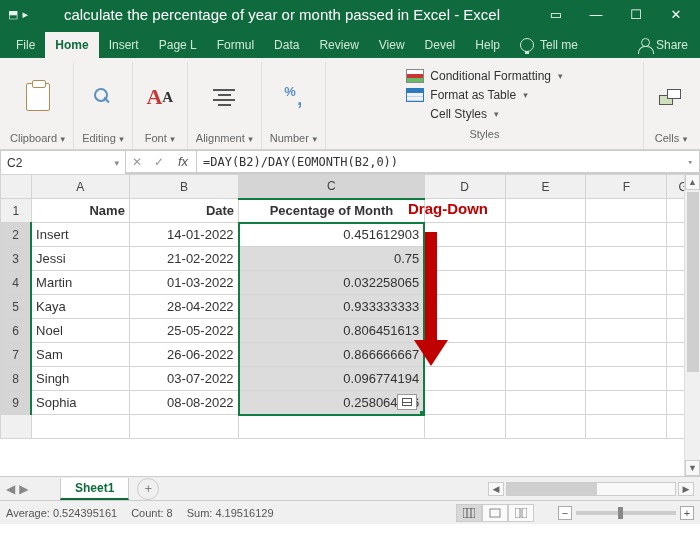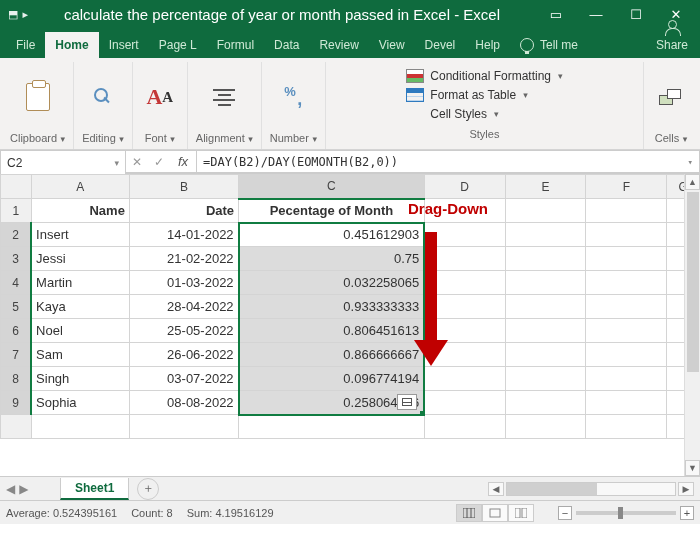--- a/index.html
+++ b/index.html
@@ -31,21 +31,21 @@
   }
   
   .menubar {
     background:#0f6b3e; color:#cfe9d6; height:30px; display:flex; align-items:flex-end; font-size:12px;
     padding-left:6px;
   }
   .menubar .tab { padding:6px 10px; cursor:default; white-space:nowrap;}
   .menubar .tab.active { background:#f3f2f1; color:#0f6b3e; font-weight:600; }
   .menubar .spacer { flex:1; }
   .menubar .tellme { display:flex; align-items:center; gap:6px; padding:6px 10px; color:#cfe9d6;}
-  .menubar .share { display:flex; align-items:center; gap:4px; padding:6px 12px; color:#cfe9d6;flex-direction:column;}
+  .menubar .share { display:flex; align-items:center; gap:4px; padding:6px 12px; color:#cfe9d6;}
   .bulb {
     width:14px; height:14px; border-radius:50%; border:1.5px solid #cfe9d6; position:relative;
   }
   .bulb::after { content:""; position:absolute; left:4px; bottom:-3px; width:4px; height:3px; background:#cfe9d6; }
   .person {
     width:14px; height:14px; position:relative;
   }
   .person::before{content:"";position:absolute;left:3px;top:0;width:7px;height:7px;border-radius:50%;border:1.5px solid #cfe9d6;}
   .person::after{content:"";position:absolute;left:0;bottom:-2px;width:14px;height:7px;border-radius:7px 7px 0 0;border:1.5px solid #cfe9d6;border-bottom:none;}
 

